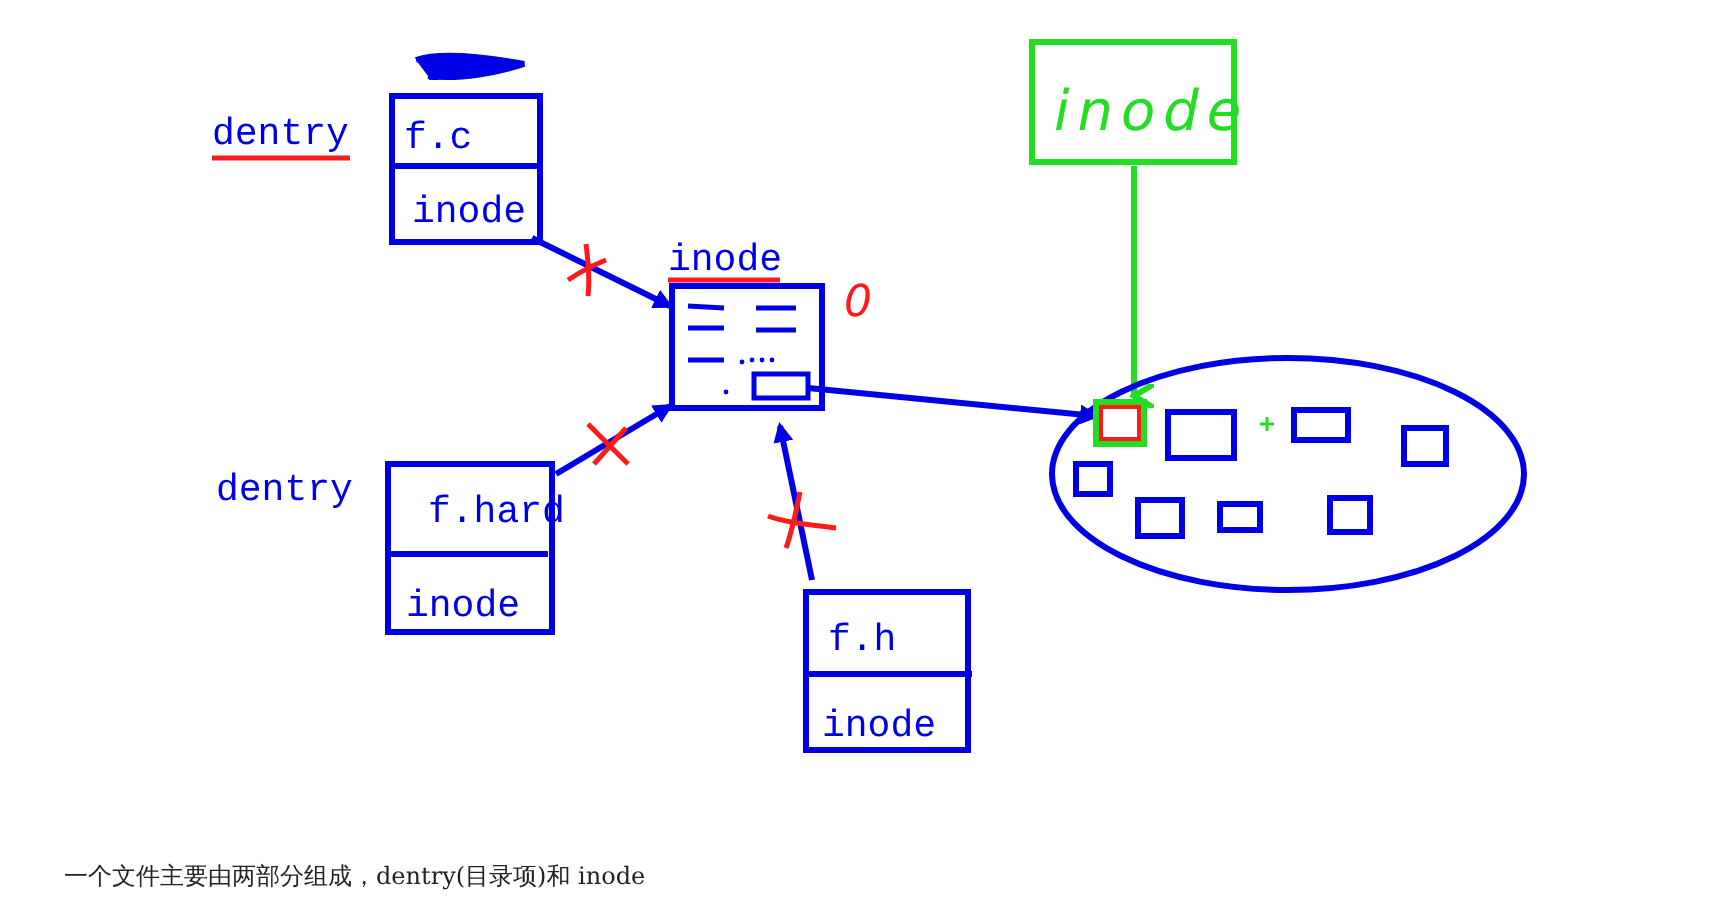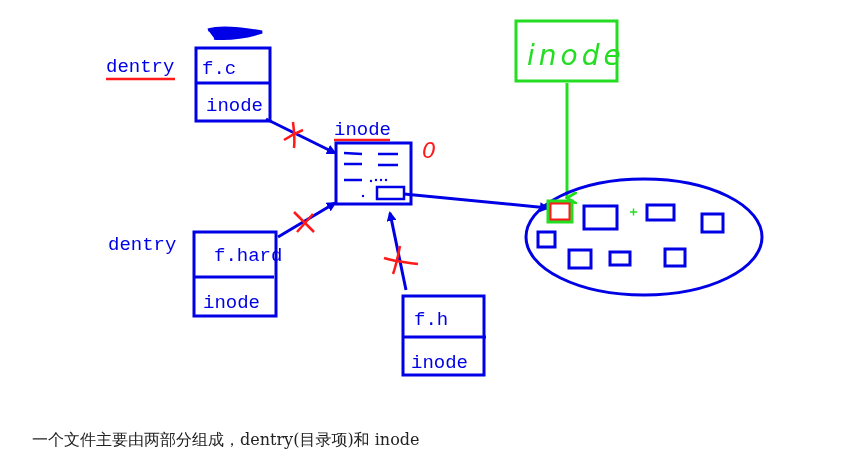--- a/index.html
+++ b/index.html
@@ -1,19 +1,19 @@
 <!DOCTYPE html>
 <html><head>
 <meta charset="utf-8">
 <style>
   html, body { margin: 0; padding: 0; background: #ffffff; }
   body { width: 859px; height: 456px; position: relative; overflow: hidden;
          font-family: "DejaVu Serif", "Liberation Serif", serif; }
   svg { position: absolute; left: 0; top: 0; }
-  .caption { position: absolute; left: 32px; top: 430px; font-size: 16px; color: #222;
+  .caption { position: absolute; left: 32px; top: 430px; font-size: 12px; color: #222;
              font-family: "DejaVu Serif", "Liberation Serif", serif; white-space: nowrap; }
 </style>
 </head>
 <body>
 
 <svg width="859" height="456" viewBox="0 0 859 456" xmlns="http://www.w3.org/2000/svg">
   <defs>
     <marker id="arrB" markerWidth="10" markerHeight="10" refX="8" refY="5" orient="auto" markerUnits="userSpaceOnUse">
       <path d="M0,0 L10,5 L0,10 Z" fill="#0000e6"></path>
     </marker>

